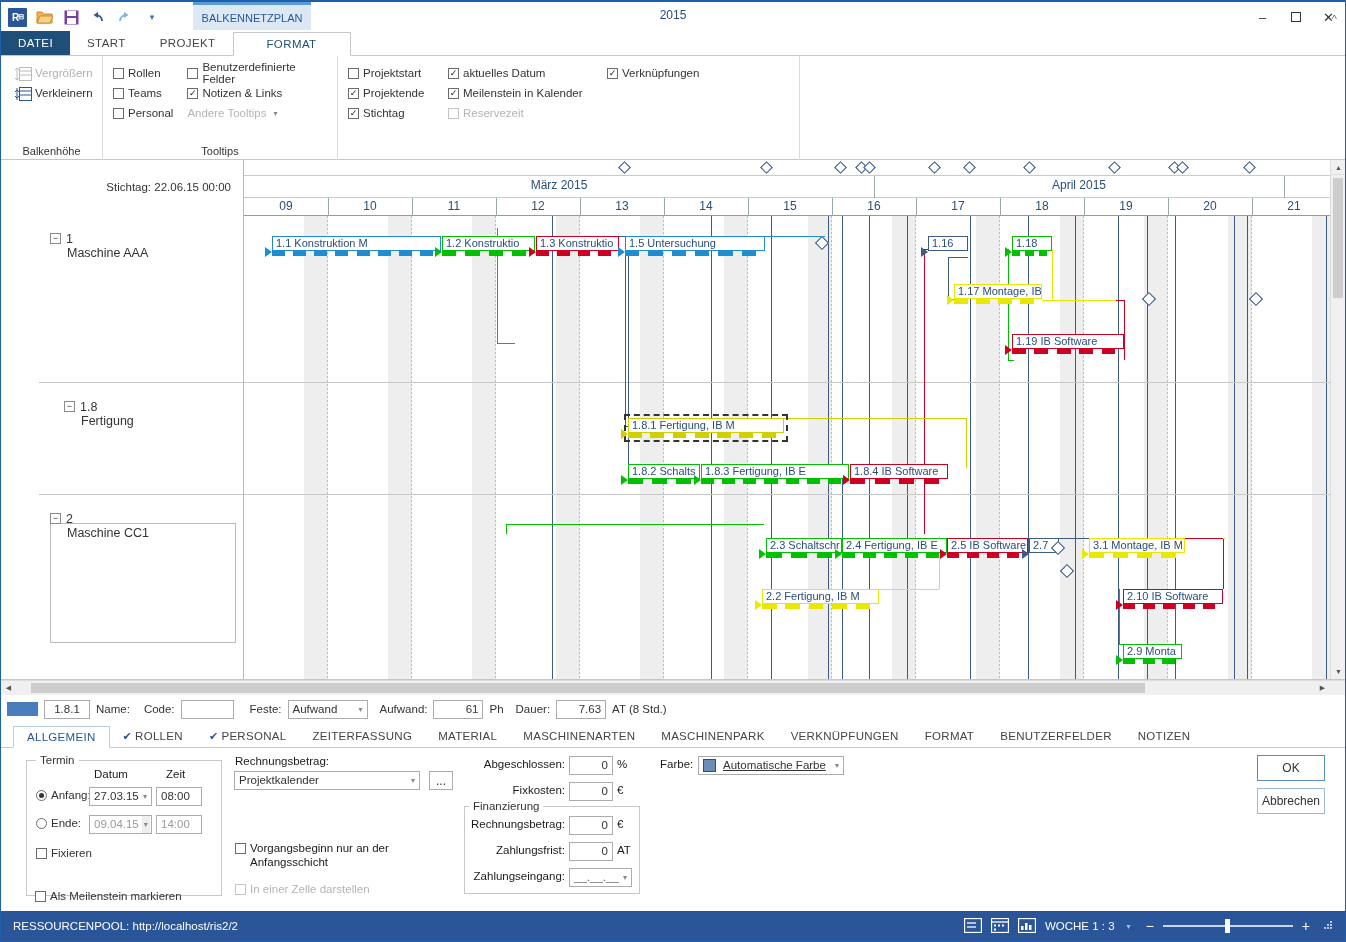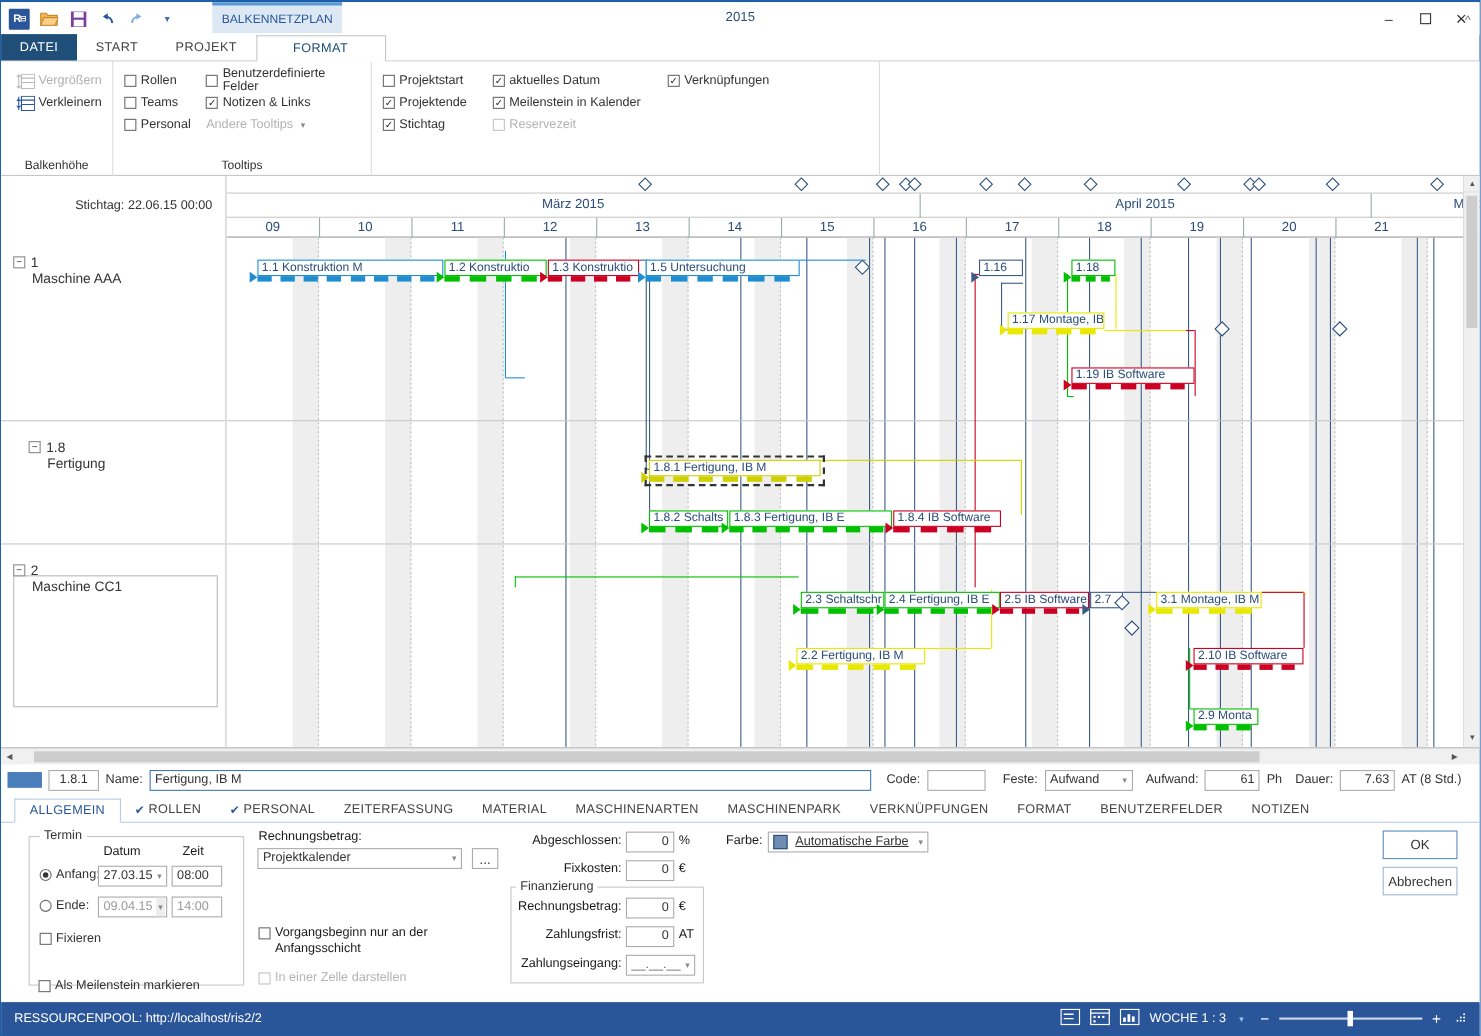--- a/index.html
+++ b/index.html
@@ -60,21 +60,21 @@
         line-height:1; color:#1a1a1a; }
   .cb.dis { border-color:#c4c4c4; color:#c4c4c4; }
   .col { display:flex; flex-direction:column; }
   .dropcaret { font-size:8px; color:#888; margin-left:3px; }
   .ribbon-collapse { position:absolute; right:8px; top:-19px; font-size:11px; color:#666; }
 
   
   .gantt-wrap { position:relative; height:520px; border-bottom:1px solid #c6c6c6;
                 display:flex; background:#fff; overflow:hidden; }
   .left-pane { width:205px; flex:none; border-right:1px solid #b8b8b8; position:relative;
-               background:#fff; }
+               background:#fff;margin-left:38px; }
   .stichtag { position:absolute; right:12px; top:21px; font-size:11.5px; color:#333; }
   .rowhdr { position:absolute; left:0; width:205px; padding-left:11px; }
   .rowhdr .num { font-size:12.5px; color:#333; }
   .rowhdr .nm { font-size:12.5px; color:#333; padding-left:17px; }
   .expander { display:inline-flex; width:11px; height:11px; border:1px solid #8a8a8a;
               align-items:center; justify-content:center; font-size:9px; line-height:1;
               color:#333; vertical-align:2px; margin-right:5px; background:#fff; }
   .subbox { position:absolute; left:11px; top:363px; width:186px; height:120px;
             border:1px solid #bbb; }
 
@@ -669,21 +669,20 @@
     <div class="sb-thumb" style="left:30px;right:200px;top:2px;bottom:2px"></div>
     <div class="sb-arrow" style="position:absolute;right:15px">▶</div>
   </div>
 
   <div class="detail">
 
     <div class="dl-row1">
       <div class="swatch"></div>
       <div class="idbox">1.8.1</div>
       <div class="lbl">Name:</div>
-      <div class="tbox" style="width:656px">Fertigung, IB M</div>
       <div class="lbl" style="margin-left:8px">Code:</div>
       <div class="tbox grey" style="width:53px"></div>
       <div class="lbl" style="margin-left:10px">Feste:</div>
       <div class="selbox" style="width:80px">
         <span>Aufwand</span>
         <span class="dropcaret">▾</span>
       </div>
       <div class="lbl" style="margin-left:6px">Aufwand:</div>
       <div class="tbox grey num" style="width:50px">61</div>
       <div class="lbl">Ph</div>

